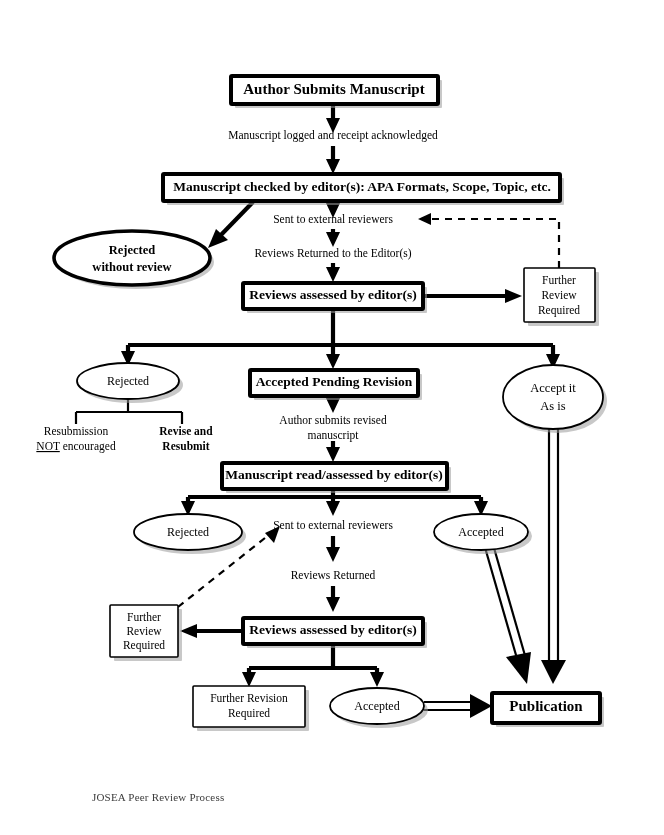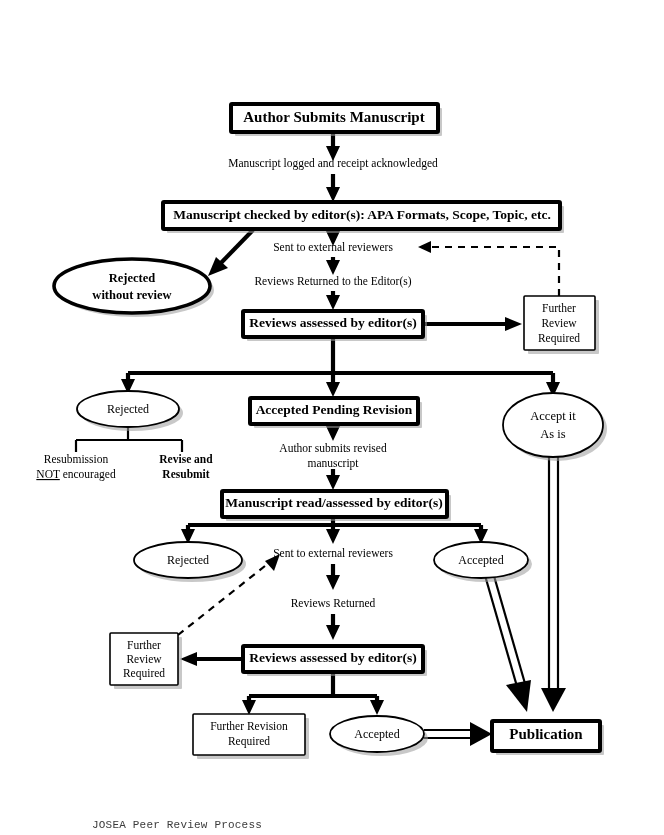--- a/index.html
+++ b/index.html
@@ -11,21 +11,20 @@
     width: 664px;
     height: 835px;
     font-family: "Liberation Serif", serif;
     color: #000000;
     overflow: hidden;
   }
   #chart-root {
     position: relative;
     width: 664px;
     height: 750px;
-    margin-top: 28px;
   }
   svg#flow {
     position: absolute;
     top: 0;
     left: 0;
     width: 664px;
     height: 835px;
   }
   .node-box {
     fill: #ffffff;
@@ -67,21 +66,21 @@
   .lbl.t-box { font-size: 12.5px; }
   .lbl.t-small { font-size: 11.5px; }
   .lbl.t-flow { font-size: 11.5px; }
   .lbl.t-oval-bold { font-size: 12.5px; font-weight: bold; }
   .lbl.t-oval { font-size: 12px; }
   .lbl.t-pub { font-size: 15px; font-weight: bold; }
   .caption {
     position: absolute;
     left: 92px;
     top: 791px;
-    font-family: Liberation Mono, monospace;
+    font-family: Liberation Serif, serif;
     font-size: 11px;
     color: #3b3b3b;
     letter-spacing: 0.2px;
     white-space: nowrap;
   }
   .u-line { text-decoration: underline; }
 </style>
 </head>
 <body>
 

